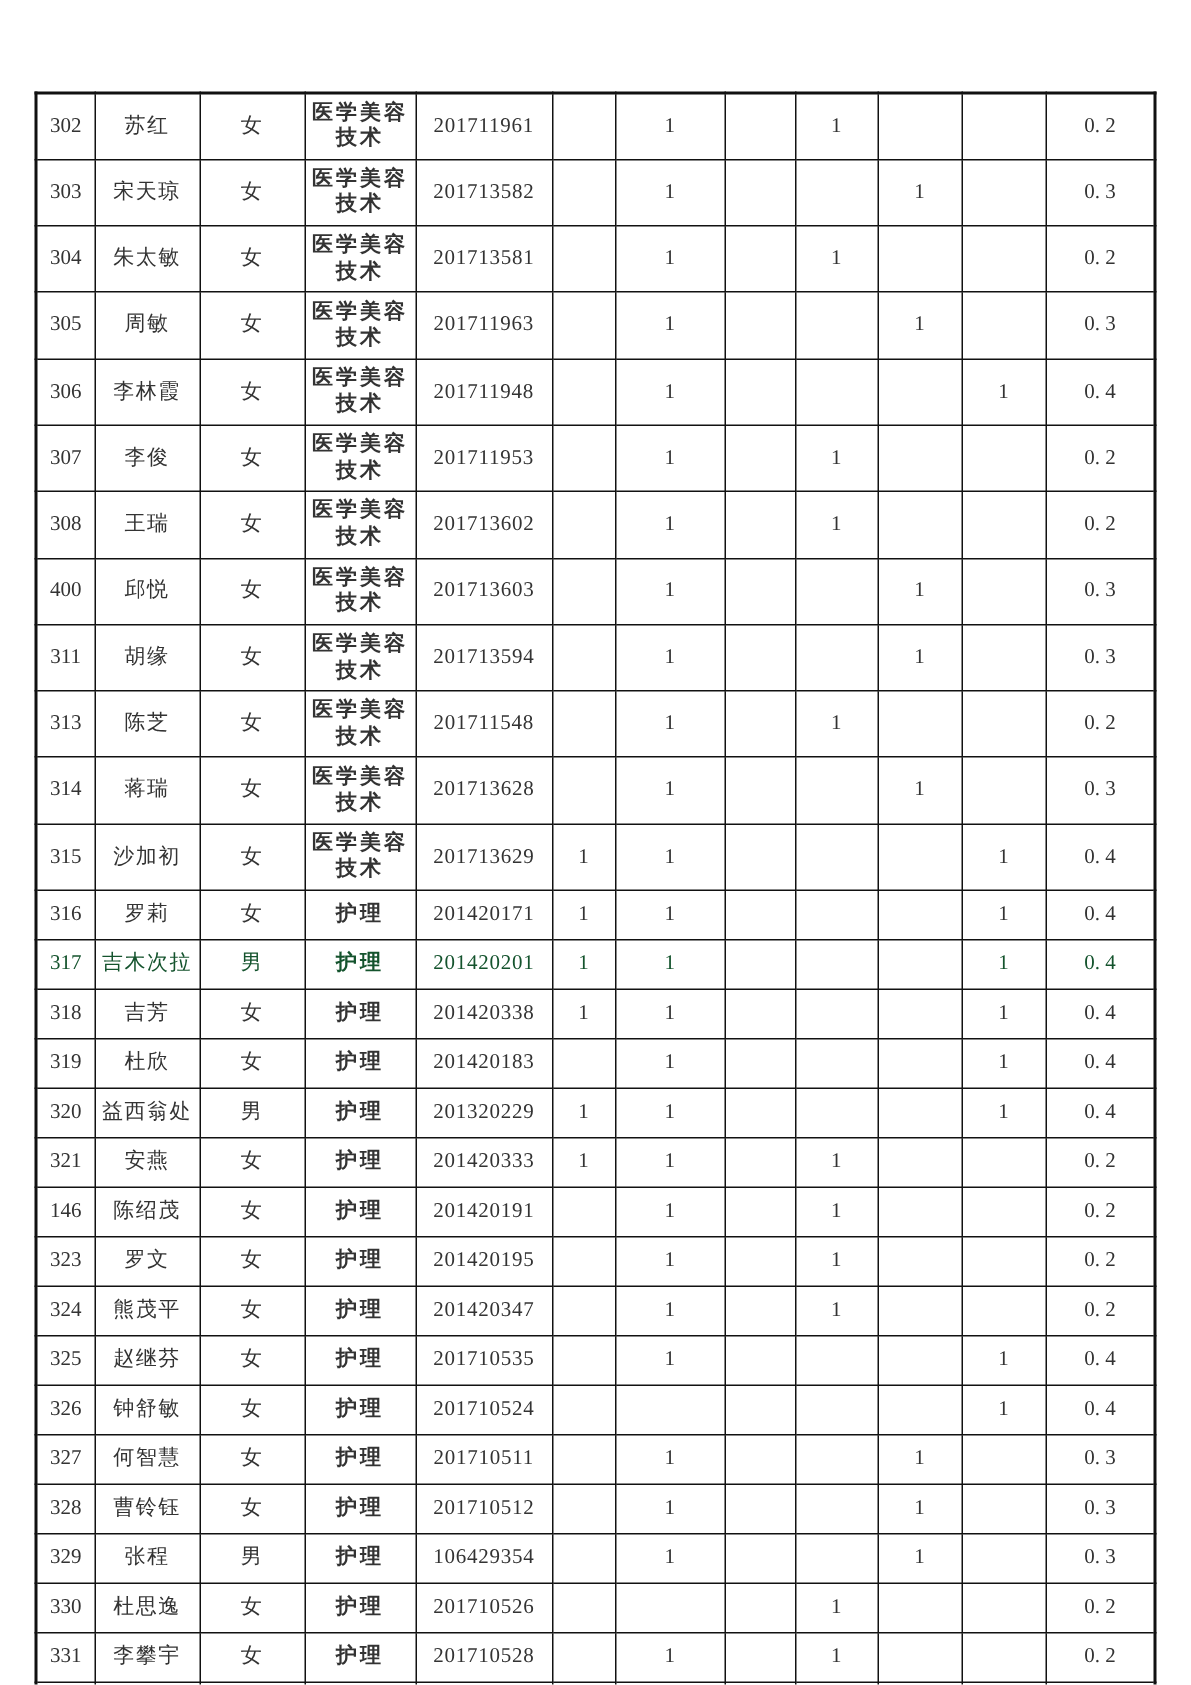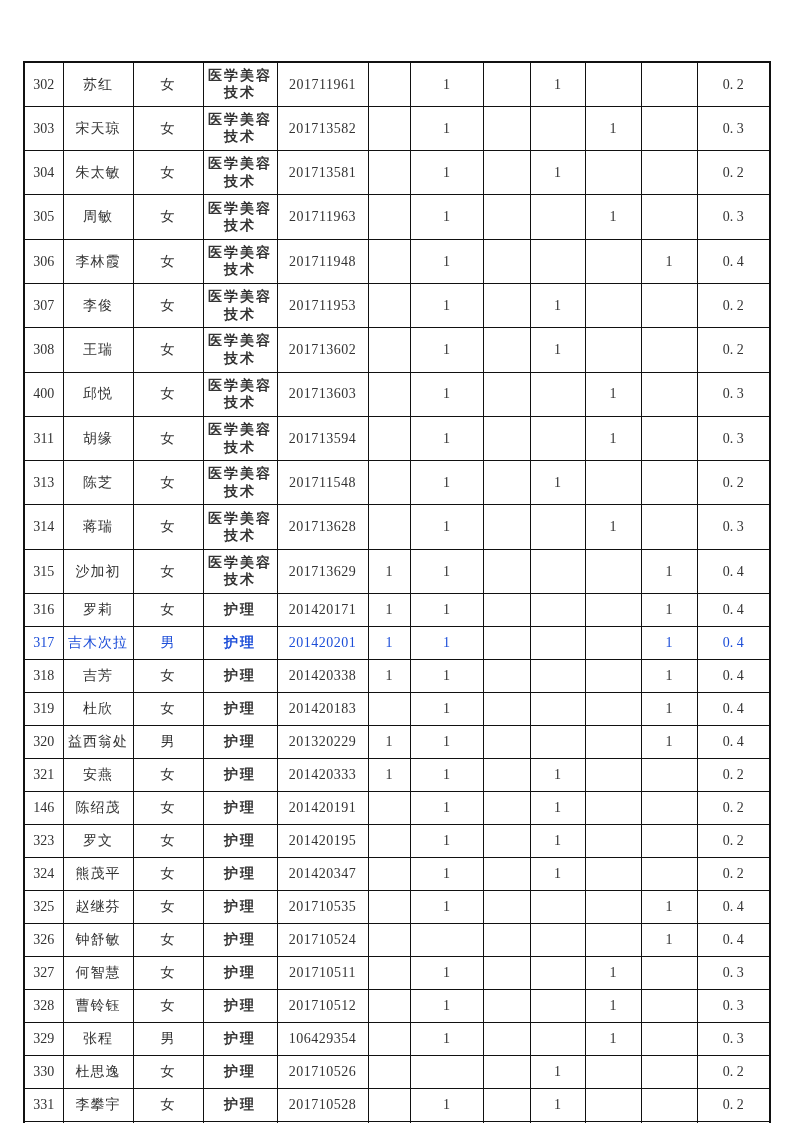--- a/index.html
+++ b/index.html
@@ -30,21 +30,21 @@
     vertical-align: middle;
     padding: 0;
     overflow: hidden;
     line-height: 1.25;
   }
   tr.r-tall { height: 44.3px; }
   tr.r-short { height: 33px; }
   td.cell-major { white-space: pre-line; letter-spacing: 2px; font-weight: bold; }
   td.cell-name, td.cell-gender { letter-spacing: 1px; }
   td.cell-student-id { letter-spacing: 0.5px; }
-  tr.dimmed td { color: #1d4ed8; }
+  tr.dimmed td { color: #14532d; }
 </style>
 </head>
 <body>
 
 <div class="page">
   <table class="roster">
     <colgroup>
       <col style="width:39px">
       <col style="width:70px">
       <col style="width:70px">

